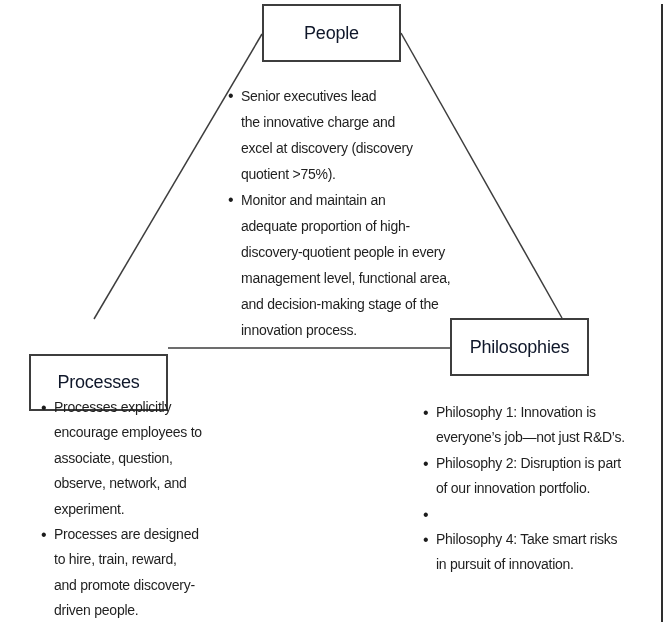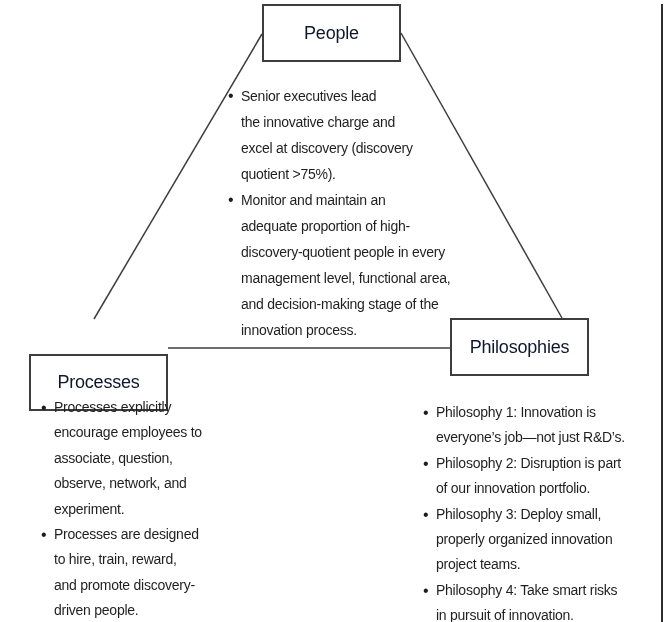--- a/index.html
+++ b/index.html
@@ -148,23 +148,20 @@
       <span class="note-text">Philosophy 1: Innovation is
 everyone’s job—not just R&amp;D’s.</span>
     </div>
     <div class="note-item">
       <span class="bullet">•</span>
       <span class="note-text">Philosophy 2: Disruption is part
 of our innovation portfolio.</span>
     </div>
     <div class="note-item">
       <span class="bullet">•</span>
-      <span class="note-text">Philosophy 3: Deploy small,
-properly organized innovation
-project teams.</span>
     </div>
     <div class="note-item">
       <span class="bullet">•</span>
       <span class="note-text">Philosophy 4: Take smart risks
 in pursuit of innovation.</span>
     </div>
   </div>
 
   <div class="page-edge-right"></div>
 

